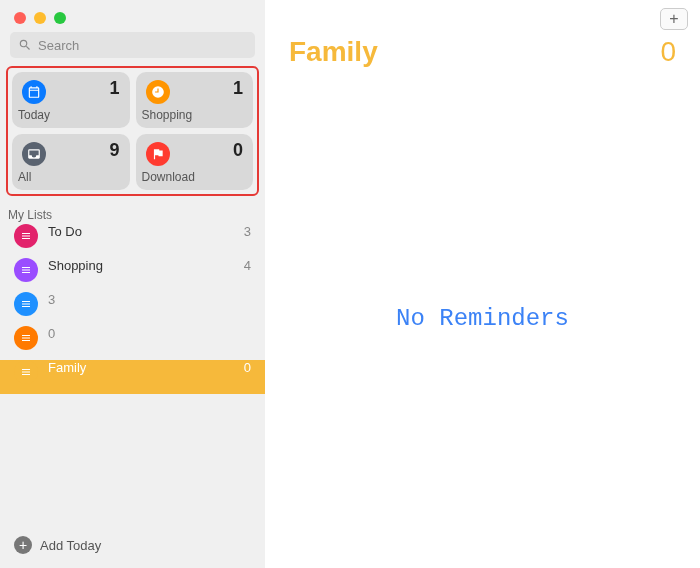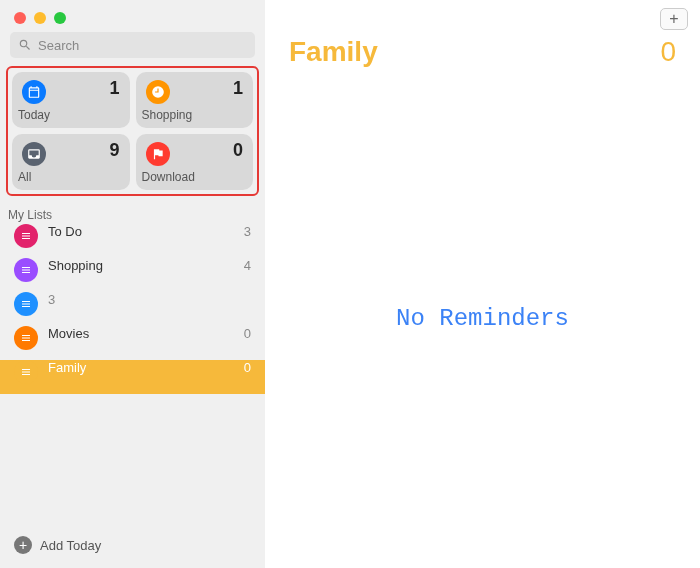--- a/index.html
+++ b/index.html
@@ -123,21 +123,20 @@
           </svg>
         </div>
         <span class="cnt">3</span>
       </div>
       <div class="list-item">
         <div class="bullet" style="background: rgb(255, 122, 0);">
           <svg viewBox="0 0 24 24">
             <path d="M4 6h16v2H4zm0 5h16v2H4zm0 5h16v2H4z"></path>
           </svg>
         </div>
-        <span class="name">Movies</span>
         <span class="cnt">0</span>
       </div>
       <div class="list-item selected">
         <div class="bullet" style="background: rgb(246, 185, 59);">
           <svg viewBox="0 0 24 24">
             <path d="M4 6h16v2H4zm0 5h16v2H4zm0 5h16v2H4z"></path>
           </svg>
         </div>
         <span class="name">Family</span>
         <span class="cnt">0</span>

